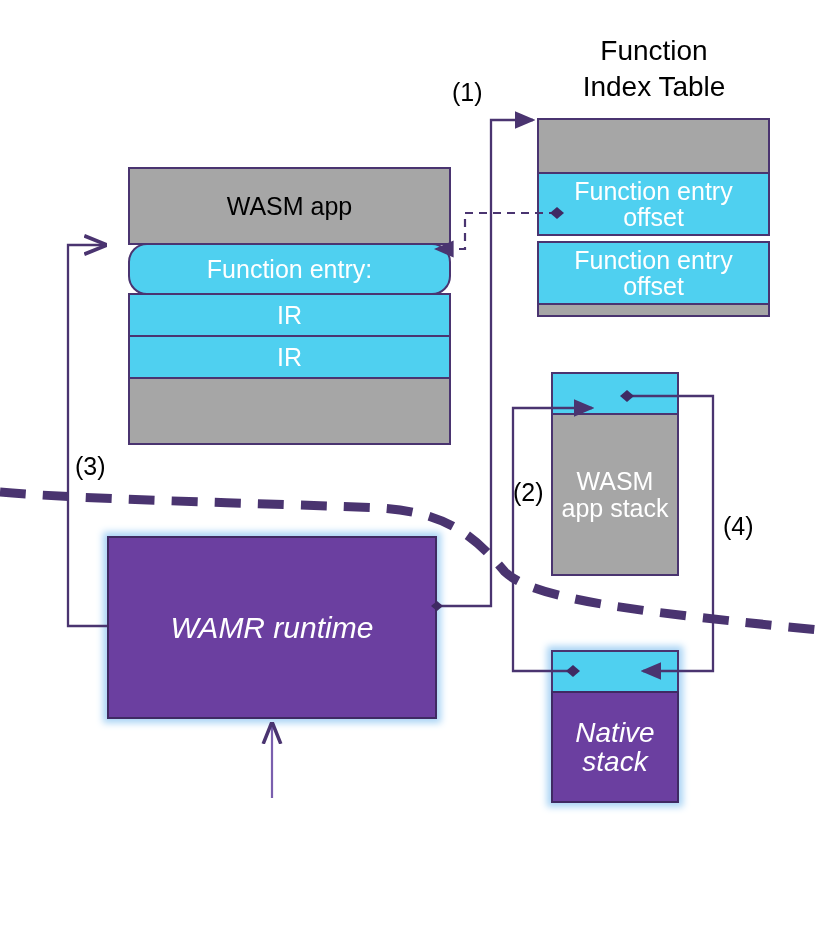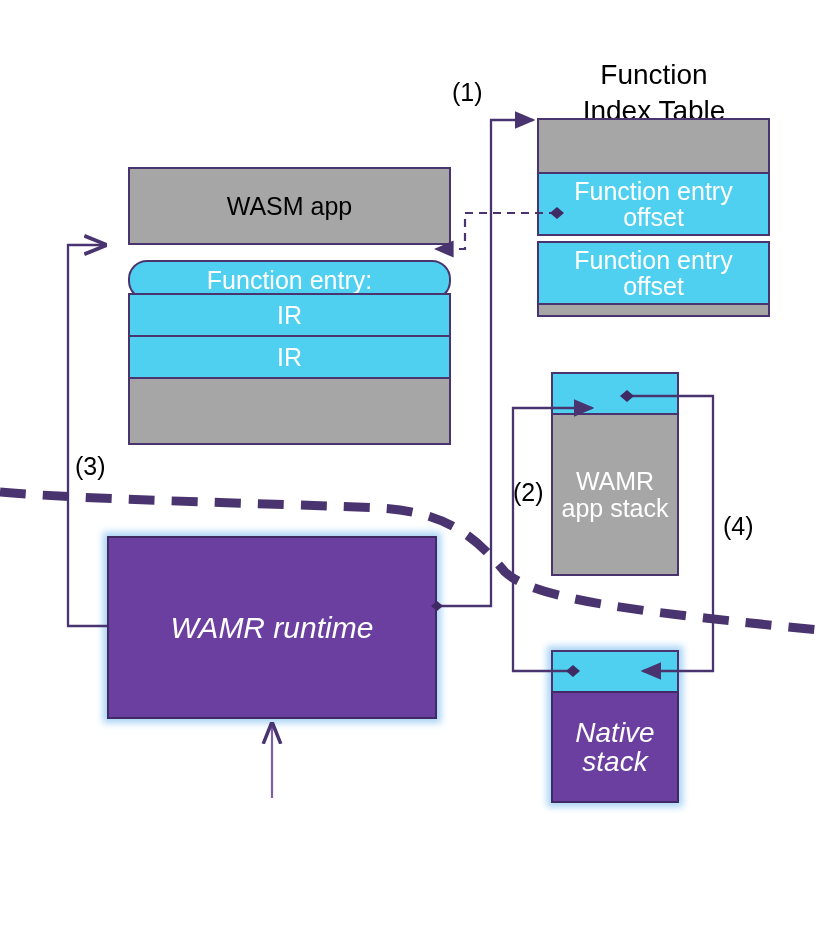--- a/index.html
+++ b/index.html
@@ -29,53 +29,53 @@
 
   .t-gray{font-size:25px;color:#000;}
   .t-cyan{font-size:25px;color:#fff;}
   .t-white{font-size:28px;color:#fff;}
 </style>
 </head>
 <body>
 
 <div id="stage">
 
-  <div class="ttl" style="left:539px;top:33px;width:230px;margin-top:24px;">
+  <div class="ttl" style="left:539px;top:33px;width:230px;">
     <div>Function</div>
     <div>Index Table</div>
   </div>
 
   <div class="step" style="left:452px;top:78px;">(1)</div>
   <div class="step" style="left:513px;top:478px;">(2)</div>
   <div class="step" style="left:75px;top:452px;">(3)</div>
   <div class="step" style="left:723px;top:512px;">(4)</div>
 
   <div class="box" style="left:108px;top:167px;width:323px;height:278px;margin-left:20px;">
     <div class="seg gray t-gray" style="left:0;top:0;width:323px;height:78px;">WASM app</div>
-    <div class="seg cyan t-cyan" style="left:0;top:93px;width:323px;height:40px;border-radius:19px;">Function entry:</div>
+    <div class="seg cyan t-cyan" style="left:0;top:76px;width:323px;height:52px;border-radius:19px;">Function entry:</div>
     <div class="seg cyan t-cyan" style="left:0;top:126px;width:323px;height:44px;">IR</div>
     <div class="seg cyan t-cyan" style="left:0;top:168px;width:323px;height:44px;">IR</div>
     <div class="seg gray" style="left:0;top:210px;width:323px;height:68px;"></div>
   </div>
 
   <div class="box" style="left:537px;top:118px;width:233px;height:174px;border-radius:32px;">
     <div class="seg gray" style="left:0;top:0;width:233px;height:56px;"></div>
     <div class="seg cyan t-cyan" style="left:0;top:54px;width:233px;height:64px;">
       <span style="display:block;width:160px;">Function entry offset</span>
     </div>
     <div class="seg cyan t-cyan" style="left:0;top:123px;width:233px;height:64px;">
       <span style="display:block;width:160px;">Function entry offset</span>
     </div>
     <div class="seg gray" style="left:0;top:185px;width:233px;height:14px;"></div>
   </div>
 
   <div class="box" style="left:551px;top:372px;width:128px;height:204px;">
     <div class="seg cyan" style="left:0;top:0;width:128px;height:43px;"></div>
     <div class="seg gray t-cyan" style="left:0;top:41px;width:128px;height:163px;flex-direction:column;">
-      <span>WAMR</span>
+      <span>WASM</span>
       <span>app stack</span>
     </div>
   </div>
 
   <div class="box glow" style="left:551px;top:650px;width:128px;height:153px;">
     <div class="seg cyan" style="left:0;top:0;width:128px;height:43px;"></div>
     <div class="seg purple t-white" style="left:0;top:41px;width:128px;height:112px;flex-direction:column;">
       <span>Native</span>
       <span>stack</span>
     </div>

